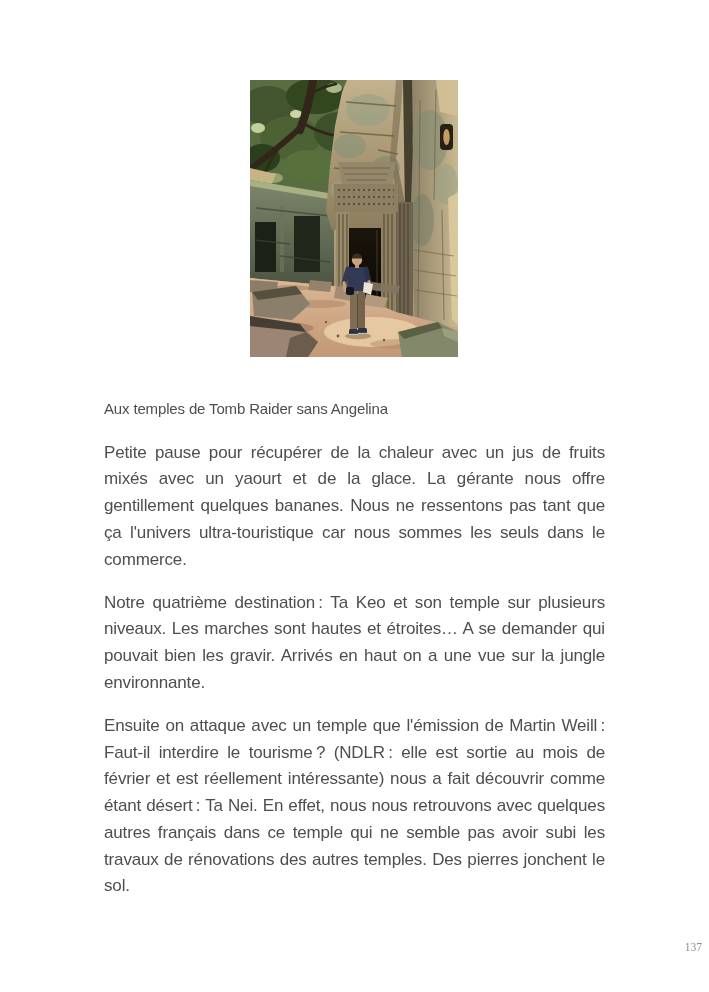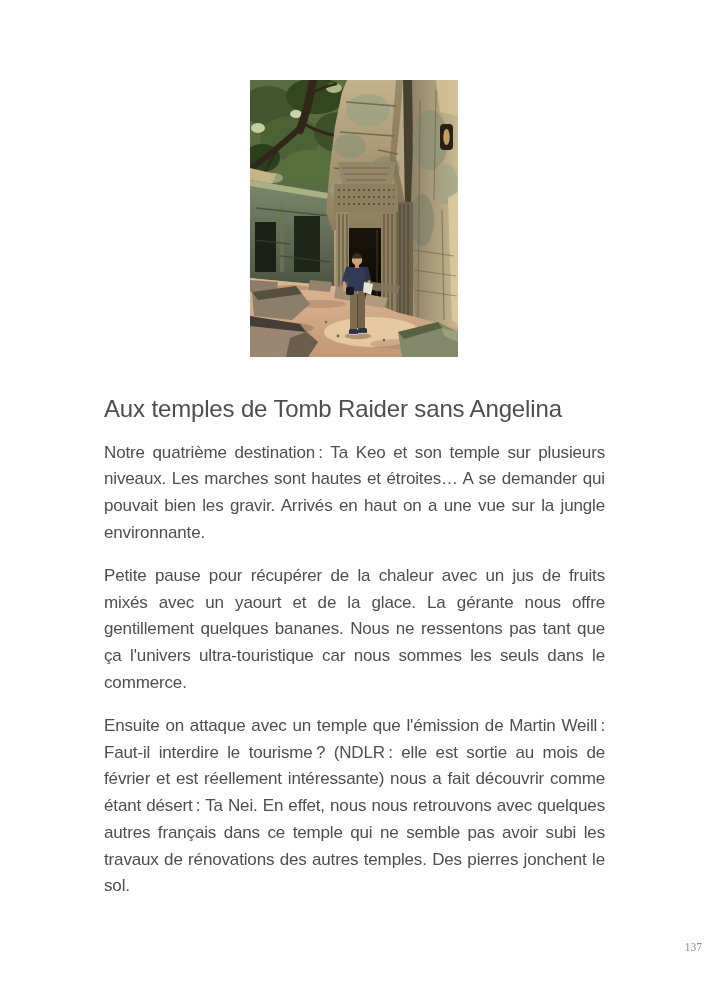--- a/index.html
+++ b/index.html
@@ -28,21 +28,21 @@
     left: 104px;
     top: 396px;
     width: 501px;
     color: #4e4e4e;
     font-size: 17px;
     line-height: 26.7px;
     letter-spacing: -0.15px;
   }
   .heading {
     margin: 0 0 17px 0;
-    font-size: 24px;
+    font-size: 15px;
     font-weight: 400;
     color: #4e4e4e;
   }
   .para {
     margin: 0 0 16.5px 0;
     text-align: justify;
     text-justify: inter-word;
   }
   .para:last-child { margin-bottom: 8px; }
   .page-number {
@@ -229,18 +229,18 @@
       <rect x="96" y="207" width="8" height="8" rx="2" fill="#14171e"></rect>
       <rect x="105" y="184" width="4" height="4" fill="#c3966f"></rect>
       <circle cx="107" cy="180" r="5.2" fill="#cfa27c"></circle>
       <path d="M101.8,178.5 A5.2,5.2 0 0 1 112.2,178.5 Z" fill="#3a2e22"></path>
     </g>
   </svg>
 </figure>
 
 <main class="content">
   <h1 class="heading">Aux temples de Tomb Raider sans Angelina</h1>
+  <p class="para">Petite pause pour récupérer de la chaleur avec un jus de fruits mixés avec un yaourt et de la glace. La gérante nous offre gentillement quelques bananes. Nous ne ressentons pas tant que ça l'univers ultra-touristique car nous sommes les seuls dans le commerce.</p>
   <p class="para">Notre quatrième destination : Ta Keo et son temple sur plusieurs niveaux. Les marches sont hautes et étroites… A se demander qui pouvait bien les gravir. Arrivés en haut on a une vue sur la jungle environnante.</p>
-  <p class="para">Petite pause pour récupérer de la chaleur avec un jus de fruits mixés avec un yaourt et de la glace. La gérante nous offre gentillement quelques bananes. Nous ne ressentons pas tant que ça l'univers ultra-touristique car nous sommes les seuls dans le commerce.</p>
   <p class="para">Ensuite on attaque avec un temple que l'émission de Martin Weill : Faut-il interdire le tourisme ? (NDLR : elle est sortie au mois de février et est réellement intéressante) nous a fait découvrir comme étant désert : Ta Nei. En effet, nous nous retrouvons avec quelques autres français dans ce temple qui ne semble pas avoir subi les travaux de rénovations des autres temples. Des pierres jonchent le sol.</p>
 </main>
 
 <div class="page-number">137</div>
 
 </body></html>

